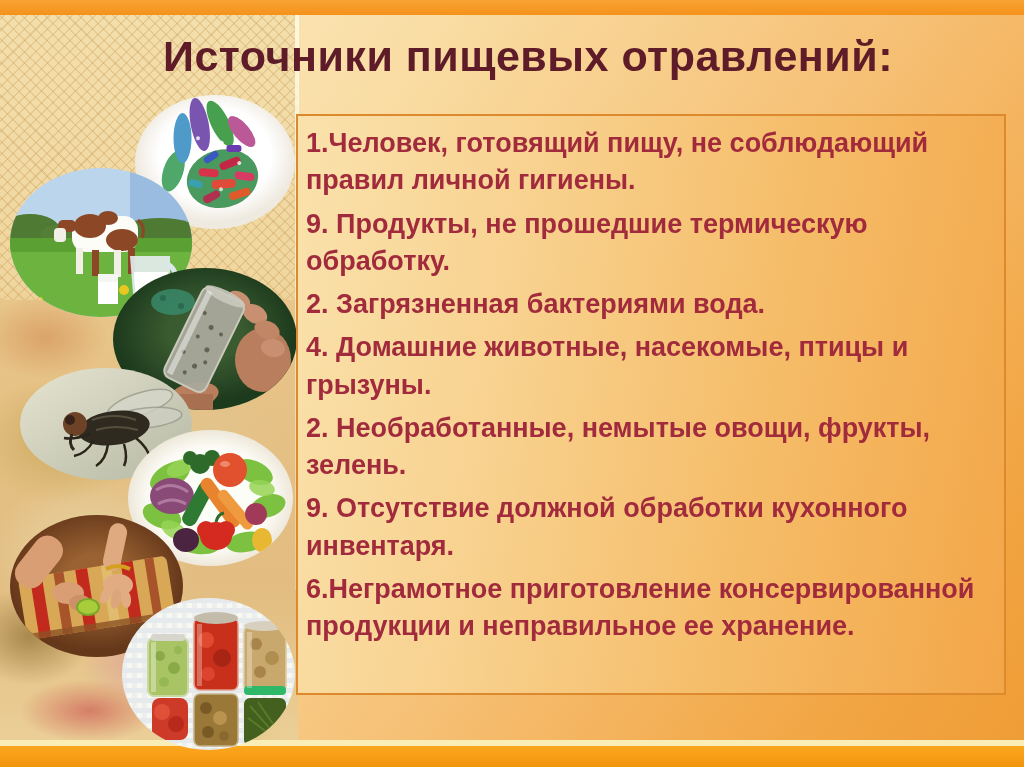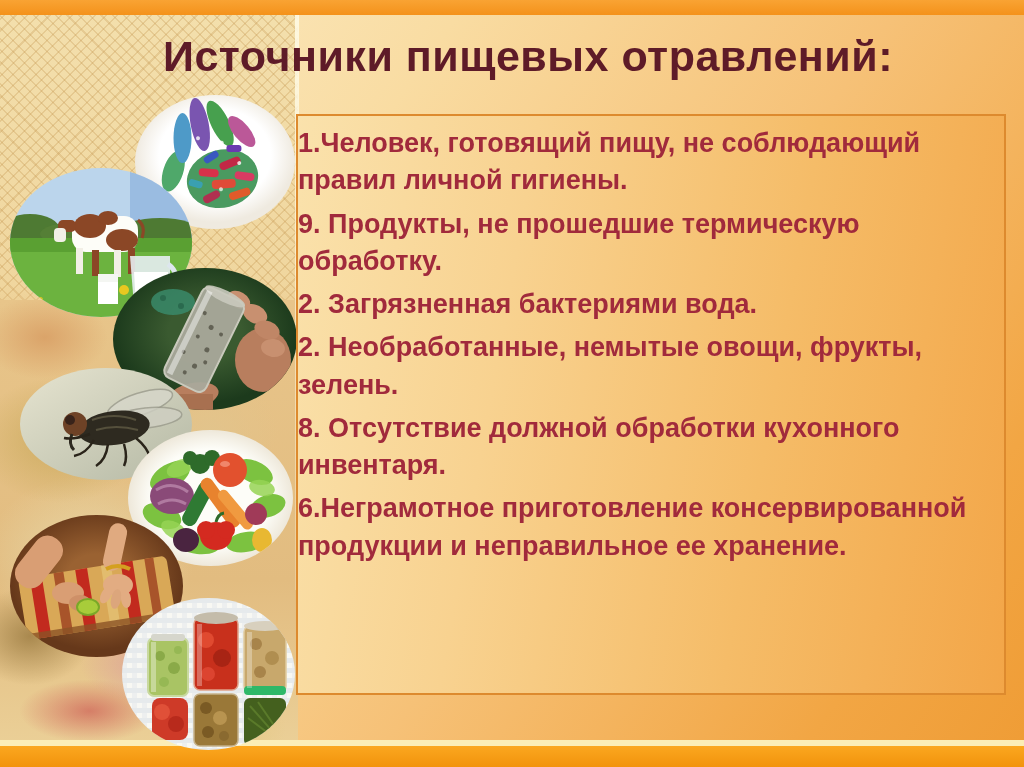--- a/index.html
+++ b/index.html
@@ -38,21 +38,21 @@
   .bottom-line{position:absolute;left:0;top:740px;width:1024px;height:6px;background:#FBEDB6;}
   .bottom-bar{position:absolute;left:0;top:746px;width:1024px;height:21px;
     background:linear-gradient(to bottom,#FBA71F,#F2930C);}
   
   .title{position:absolute;left:16px;top:32px;width:1024px;text-align:center;
     font-size:43px;font-weight:700;letter-spacing:.5px;color:#5E1B28;z-index:5;}
   
   .textbox{position:absolute;left:296px;top:114px;width:710px;height:581px;box-sizing:border-box;
     border:2px solid #DD8A2E;z-index:4;
     background:linear-gradient(100deg,#FAE2AC 0%,#F8D290 30%,#F5BC68 65%,#F3A648 100%);
-    padding:9px 12px 6px 0;}
+    padding:9px 12px 6px 8px;}
   .textbox p{margin:0 0 6px 0;font-size:27px;line-height:1.38;font-weight:700;color:#A12A3C;}
   
   .photo{position:absolute;border-radius:50%;overflow:hidden;z-index:2;}
   .photo svg{display:block;width:100%;height:100%;}
   .ph-hand{left:135px;top:95px;width:160px;height:134px;}
   .ph-cow{left:10px;top:168px;width:182px;height:149px;}
   .ph-glass{left:113px;top:268px;width:184px;height:142px;}
   .ph-fly{left:20px;top:368px;width:172px;height:112px;}
   .ph-veg{left:128px;top:430px;width:165px;height:136px;}
   .ph-board{left:10px;top:515px;width:173px;height:142px;}
@@ -332,21 +332,22 @@
         <rect x="75" y="26" width="5" height="62" fill="#FFFFFF" opacity=".3"></rect>
         <rect x="125" y="34" width="5" height="56" fill="#FFFFFF" opacity=".3"></rect>
       </g>
     </svg>
   </div>
 
   <div class="textbox">
     <p>1.Человек, готовящий пищу, не соблюдающий правил личной гигиены.</p>
     <p>9. Продукты, не прошедшие термическую обработку.</p>
     <p>2. Загрязненная бактериями вода.</p>
+    <p>4. Домашние животные, насекомые, птицы и грызуны.</p>
     <p>2. Необработанные, немытые овощи, фрукты, зелень.</p>
-    <p>8. Отсутствие должной обработки кухонного инвентаря.</p>
+    <p>9. Отсутствие должной обработки кухонного инвентаря.</p>
     <p>6.Неграмотное приготовление консервированной продукции и неправильное ее хранение.</p>
   </div>
 
   <div class="bottom-line"></div>
   <div class="bottom-bar"></div>
 
 </div>
 
 </body></html>

